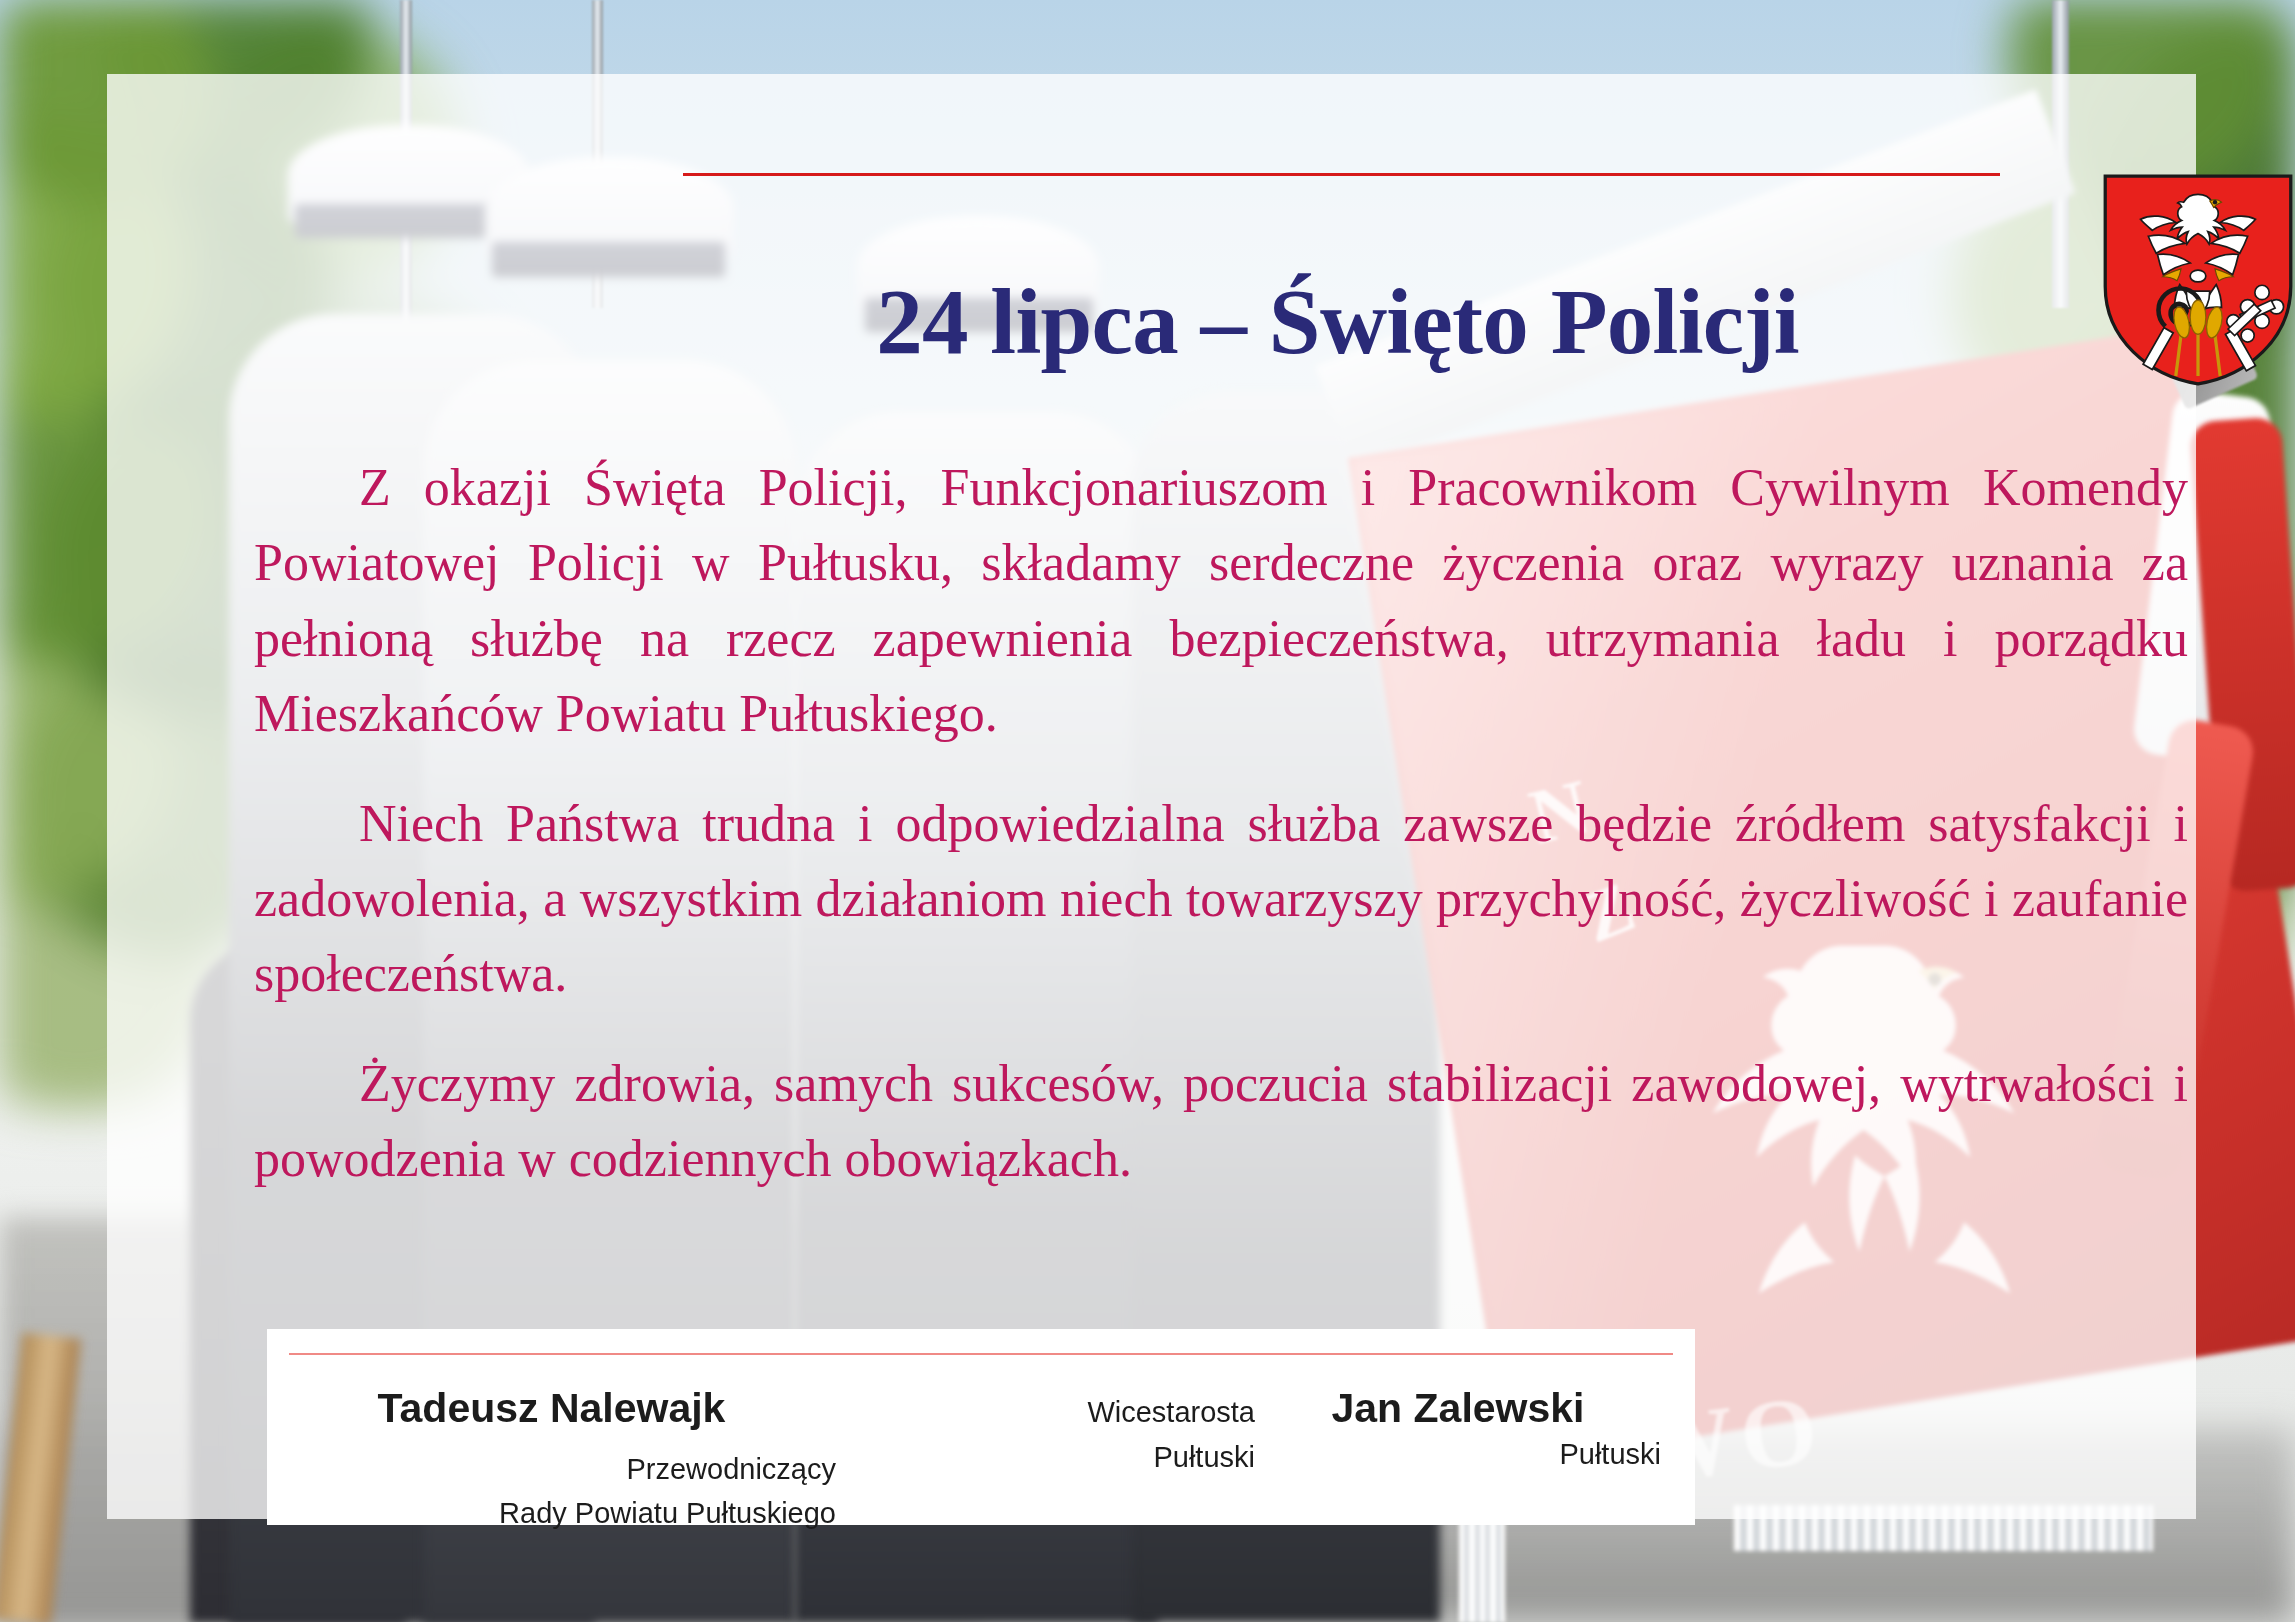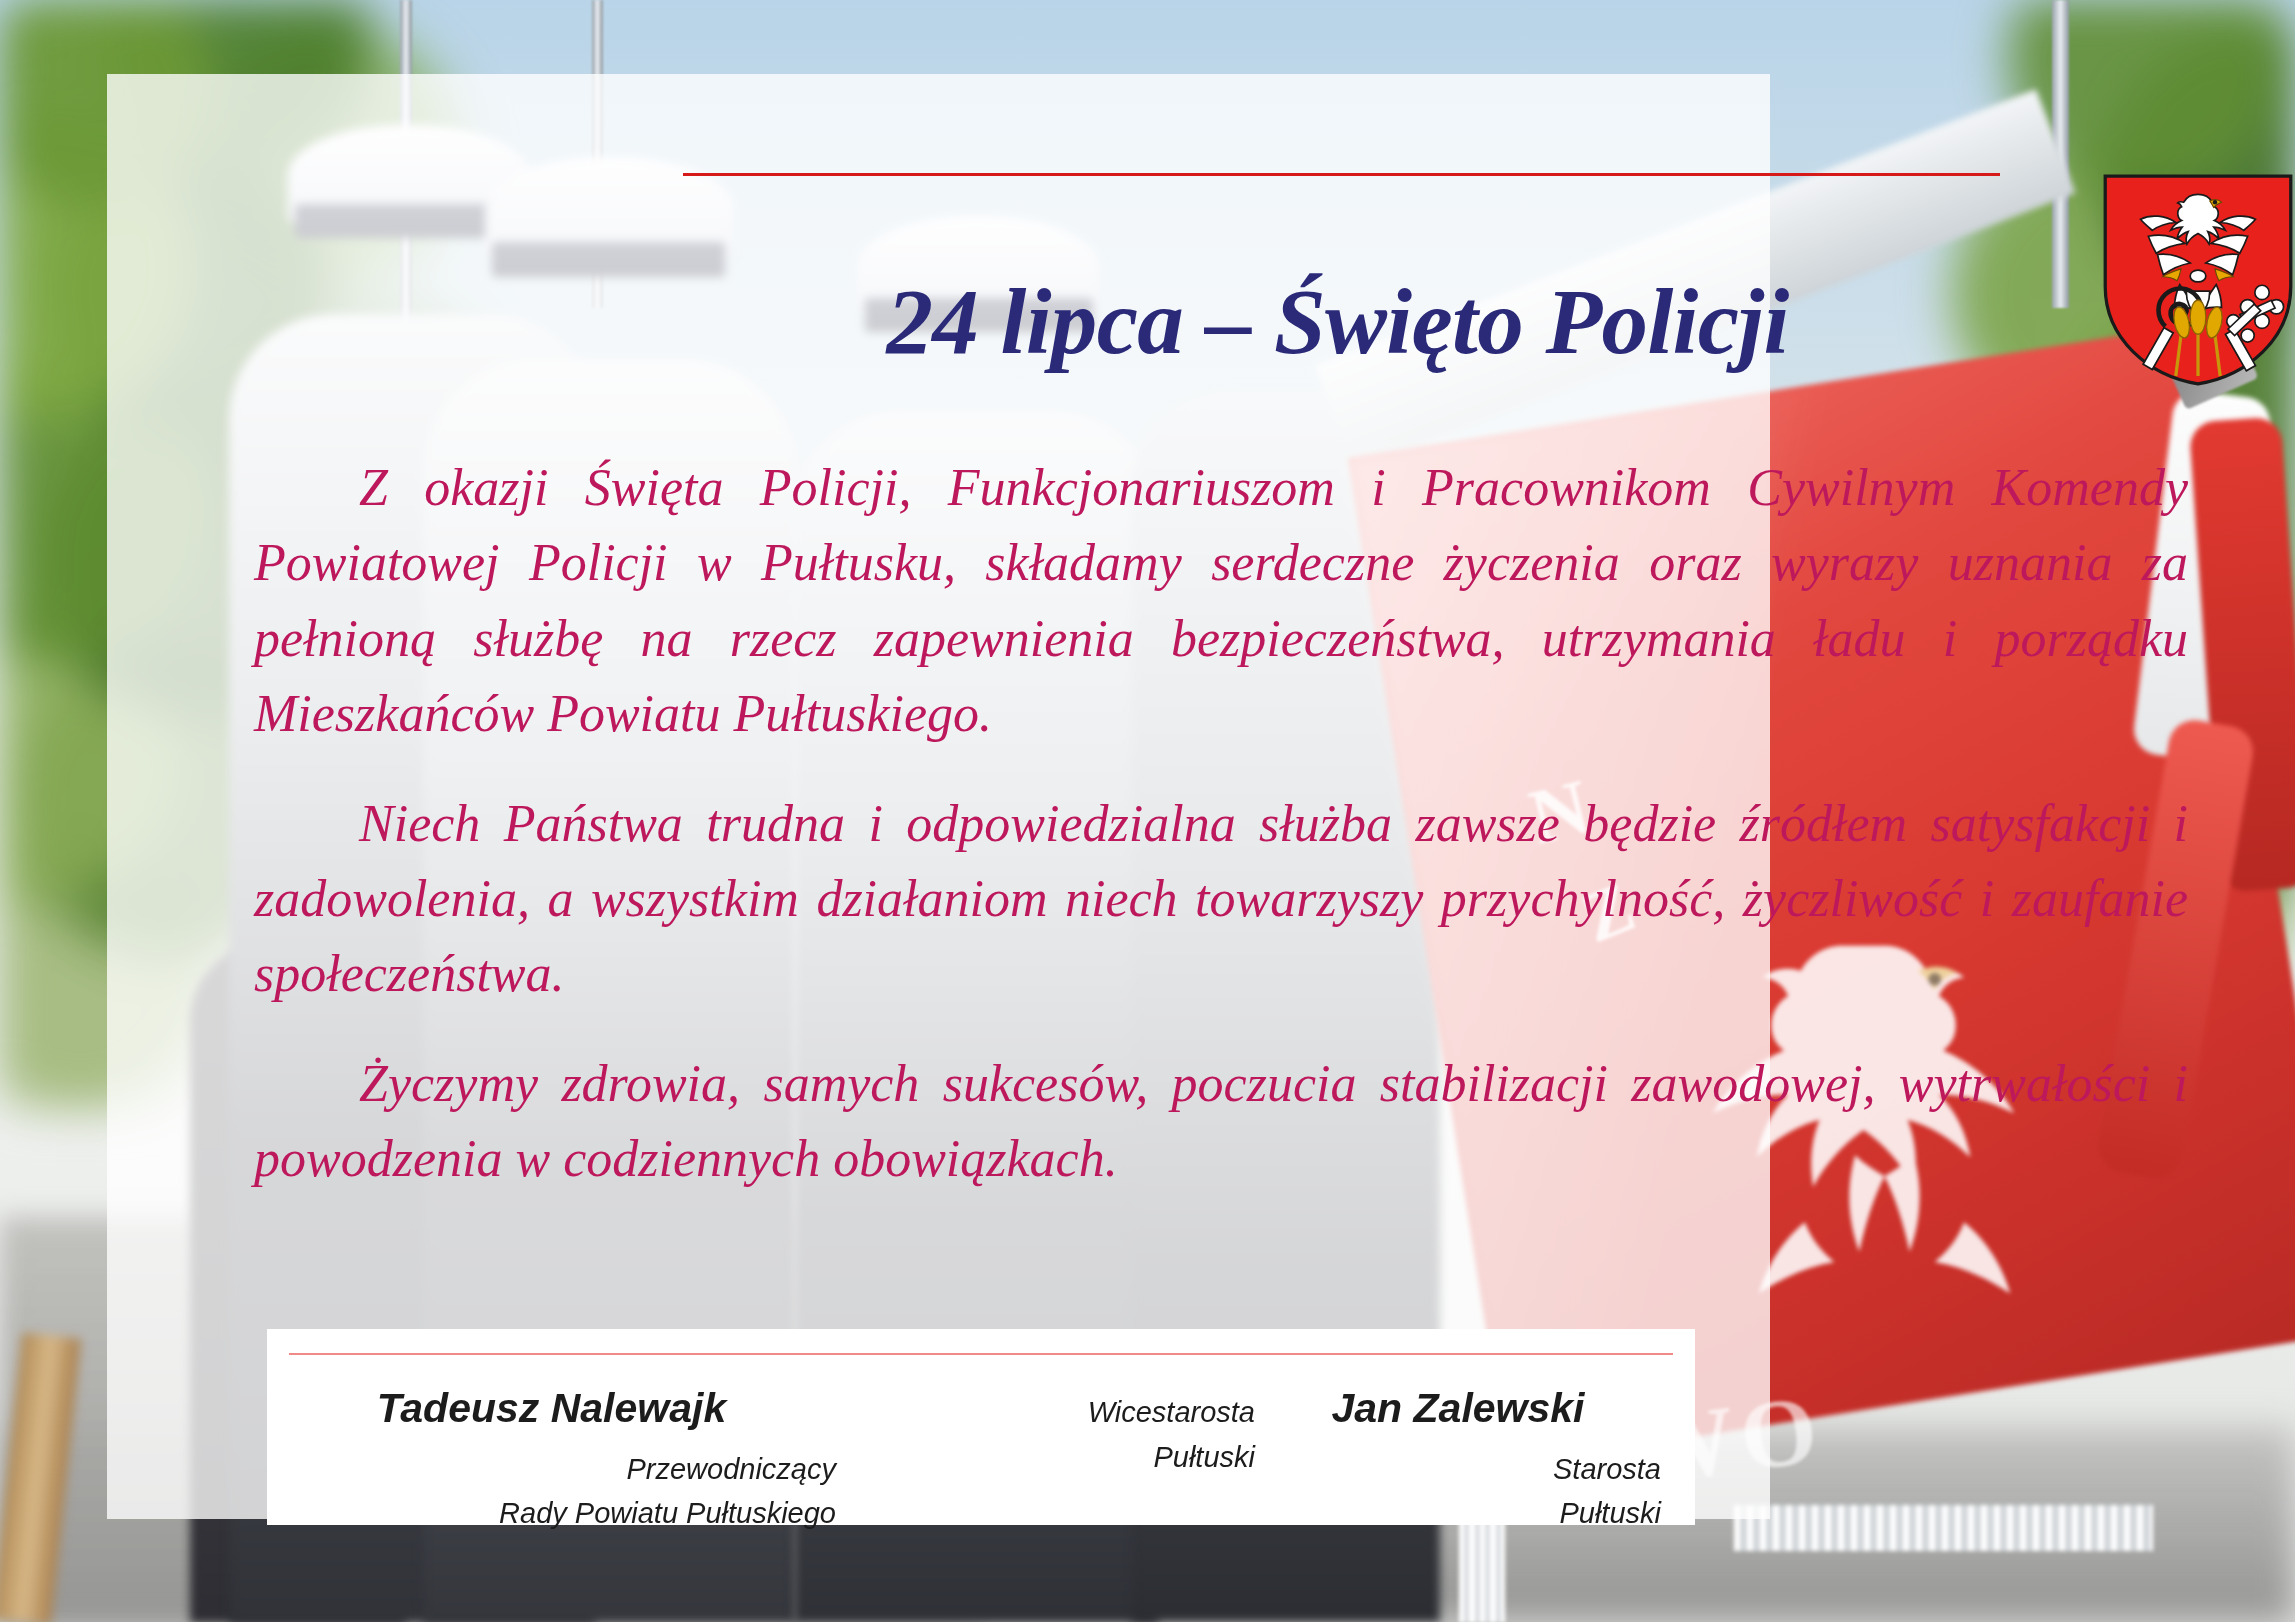--- a/index.html
+++ b/index.html
@@ -91,23 +91,22 @@
   .fringe{position:absolute;filter:blur(2px);
       background:repeating-linear-gradient(90deg,#ffffff 0 5.2px,#d8dce0 5.2px 10.5px);}
 
   
   .finial{left:2159px;top:281px;width:79px;height:118px;
       background:linear-gradient(135deg,#c9c9c9,#8d8d8d 45%,#b9b9b9);
       transform:rotate(-24deg);filter:blur(1.3px);border-radius:5.2px;}
 
   
   #card{
-      position:absolute;left:107px;top:74px;width:1663px;height:1445px;
+      position:absolute;left:107px;top:74px;width:2089px;height:1445px;
       background:rgba(255,255,255,.78);
-      font-style:italic;
   }
 
   #redrule{position:absolute;left:576px;top:99px;width:1317px;height:3.3px;
       background:#d61a1a;}
 
   #title{
       position:absolute;left:576px;top:134px;width:1309px;
       text-align:center;color:#2a2a78;
       font-family:"Liberation Serif",serif;font-weight:700;
       font-size:93px;line-height:1.12;letter-spacing:-0.7px;
@@ -295,20 +294,19 @@
         <div class="rl" style="margin-top:0">Rady Powiatu Pułtuskiego</div>
       </div>
 
       <div class="signcol c2">
         <div class="rl">Wicestarosta</div>
         <div class="rl" style="margin-top:0">Pułtuski</div>
       </div>
 
       <div class="signcol c3">
         <div class="nm">Jan Zalewski</div>
-        <div class="rl">Starosta</div>
         <div class="rl" style="margin-top:0">Pułtuski</div>
       </div>
 
     </div>
   </div>
 </div>
 
 
 </body></html>

